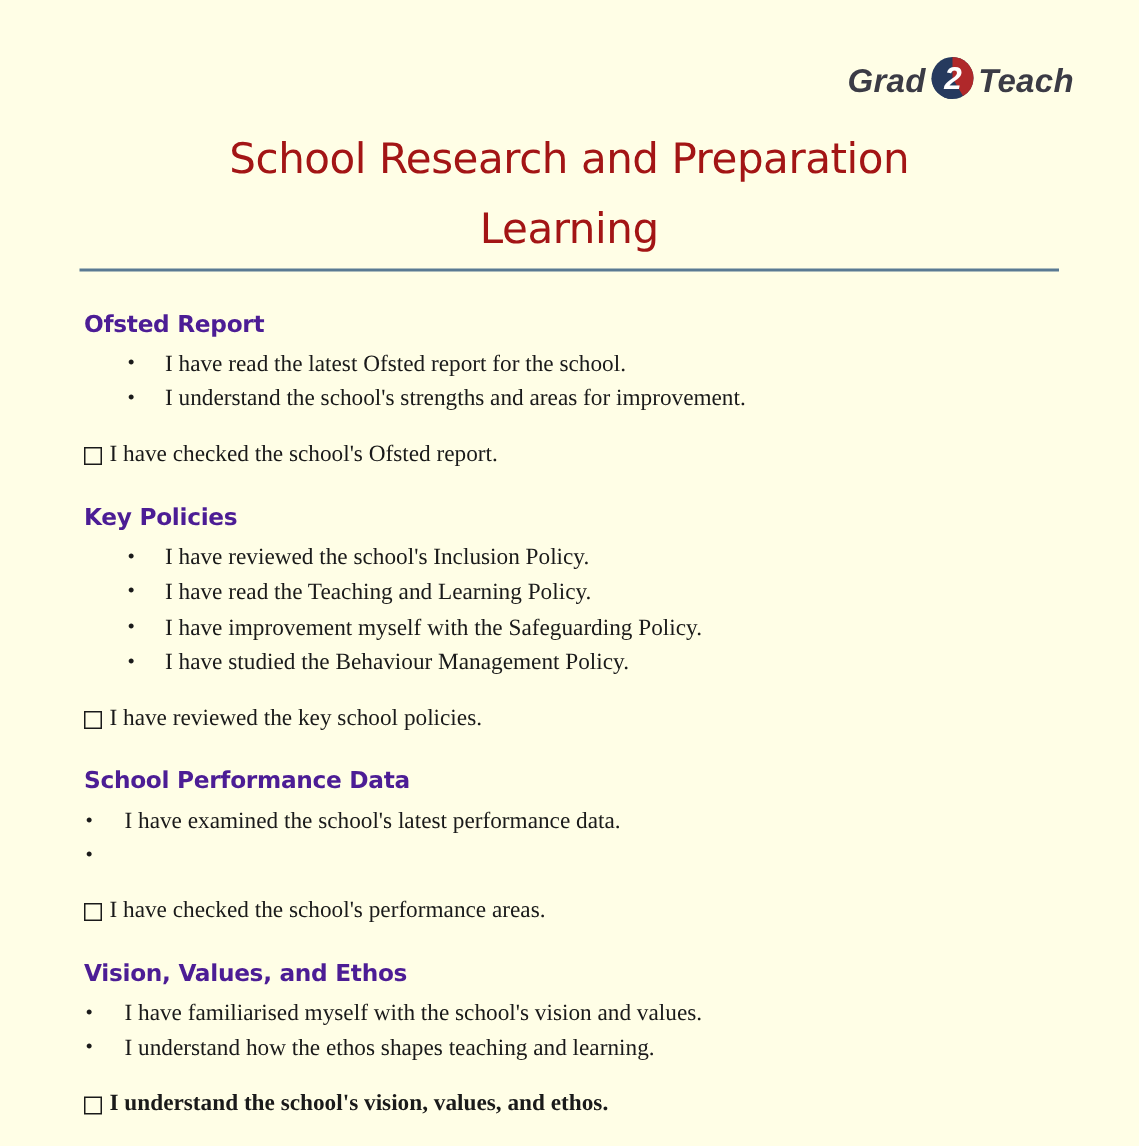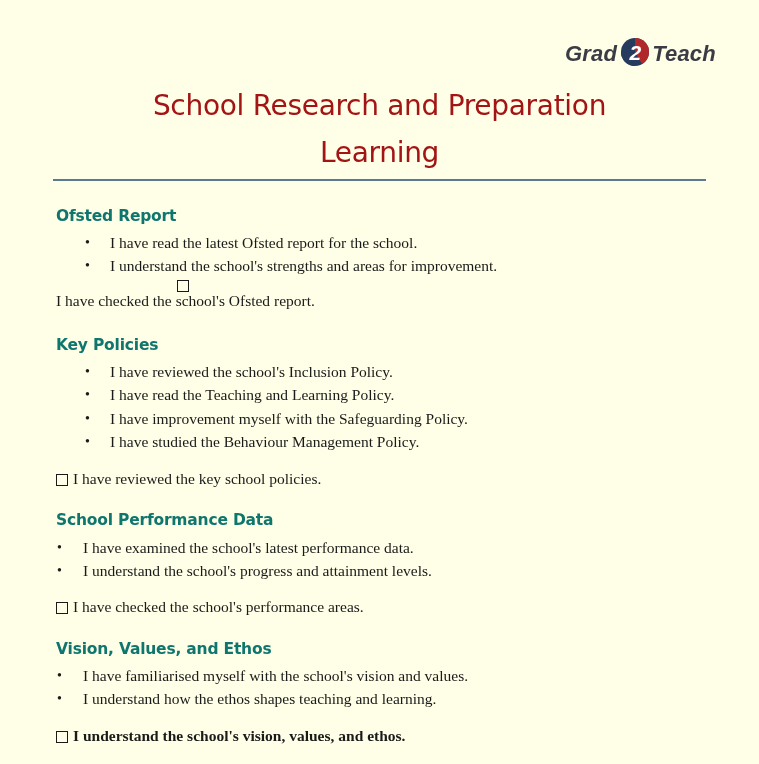--- a/index.html
+++ b/index.html
@@ -57,21 +57,21 @@
       width: 653px;
       height: 2px;
       background: #5a7a93;
     }
     .section-heading {
       position: absolute;
       left: 56px;
       font-family: "DejaVu Sans", "Liberation Sans", sans-serif;
       font-weight: bold;
       font-size: 15.5px;
-      color: #0f766e;
+      color: #4c1d95;
       letter-spacing: -0.2px;
     }
     ul.items {
       position: absolute;
       margin: 0;
       padding: 0;
       list-style: none;
       font-size: 15.5px;
     }
     ul.items li {
@@ -126,41 +126,41 @@
   <span>Learning</span>
 </h1>
 
 <div class="rule"></div>
 
 <div class="section-heading" style="top:207px;">Ofsted Report</div>
 <ul class="items indented" style="top:231px;">
   <li><span class="bullet">•</span><span>I have read the latest Ofsted report for the school.</span></li>
   <li><span class="bullet">•</span><span>I understand the school's strengths and areas for improvement.</span></li>
 </ul>
-<div class="check" style="top:279px;flex-direction:column;">
+<div class="check" style="top:294px;">
   <span class="box"></span>
   <span>I have checked the school's Ofsted report.</span>
 </div>
 
 <div class="section-heading" style="top:336px;text-align:right;">Key Policies</div>
 <ul class="items indented" style="top:360px;">
   <li><span class="bullet">•</span><span>I have reviewed the school's Inclusion Policy.</span></li>
   <li><span class="bullet">•</span><span>I have read the Teaching and Learning Policy.</span></li>
   <li><span class="bullet">•</span><span>I have improvement myself with the Safeguarding Policy.</span></li>
   <li><span class="bullet">•</span><span>I have studied the Behaviour Management Policy.</span></li>
 </ul>
 <div class="check" style="top:470px;">
   <span class="box"></span>
   <span>I have reviewed the key school policies.</span>
 </div>
 
 <div class="section-heading" style="top:511px;">School Performance Data</div>
 <ul class="items flush" style="top:536px;">
   <li><span class="bullet">•</span><span>I have examined the school's latest performance data.</span></li>
-  <li><span class="bullet">•</span><span>I understand the school's progress and attainment levels.</span></li>
+  <li><span class="bullet">•</span></li>
 </ul>
 <div class="check" style="top:598px;">
   <span class="box"></span>
   <span>I have checked the school's performance areas.</span>
 </div>
 
 <div class="section-heading" style="top:640px;">Vision, Values, and Ethos</div>
 <ul class="items flush" style="top:664px;">
   <li><span class="bullet">•</span><span>I have familiarised myself with the school's vision and values.</span></li>
   <li><span class="bullet">•</span><span>I understand how the ethos shapes teaching and learning.</span></li>

